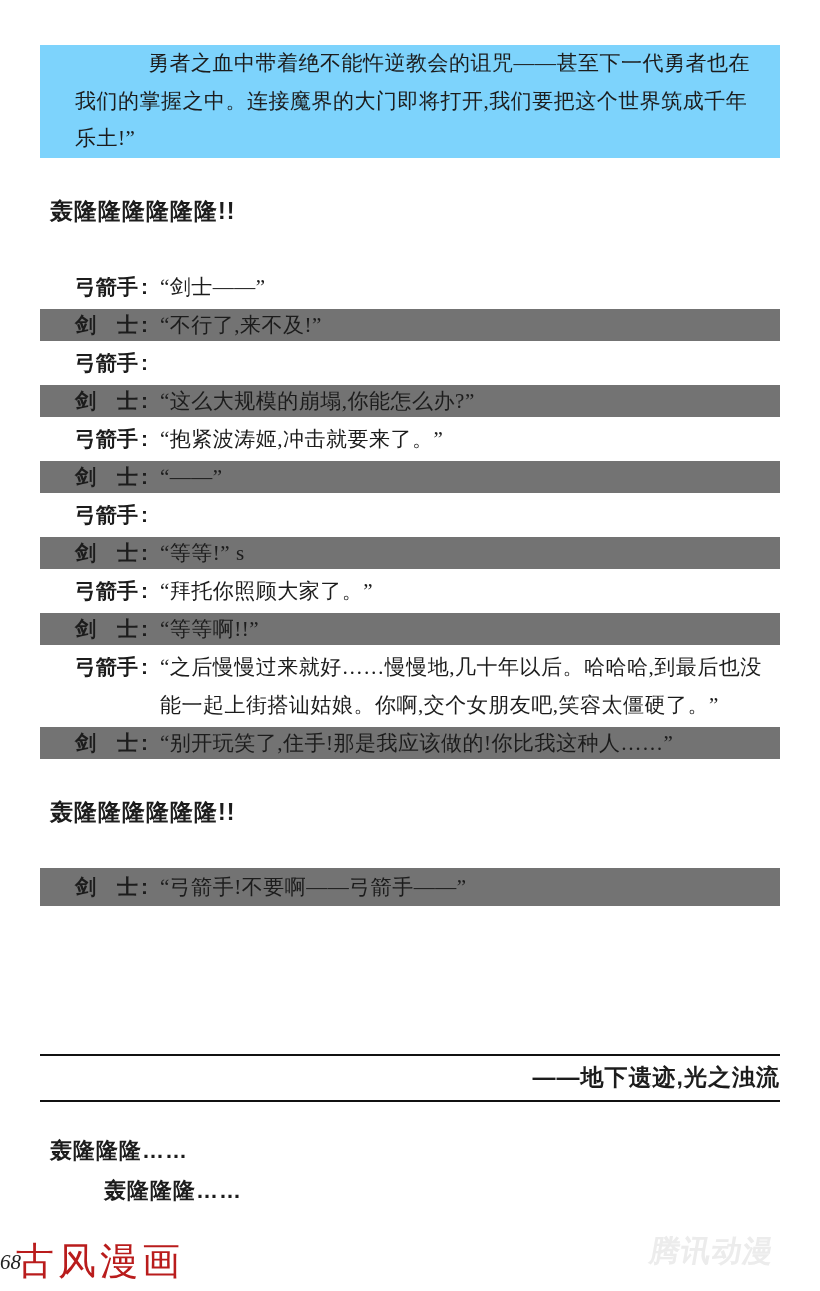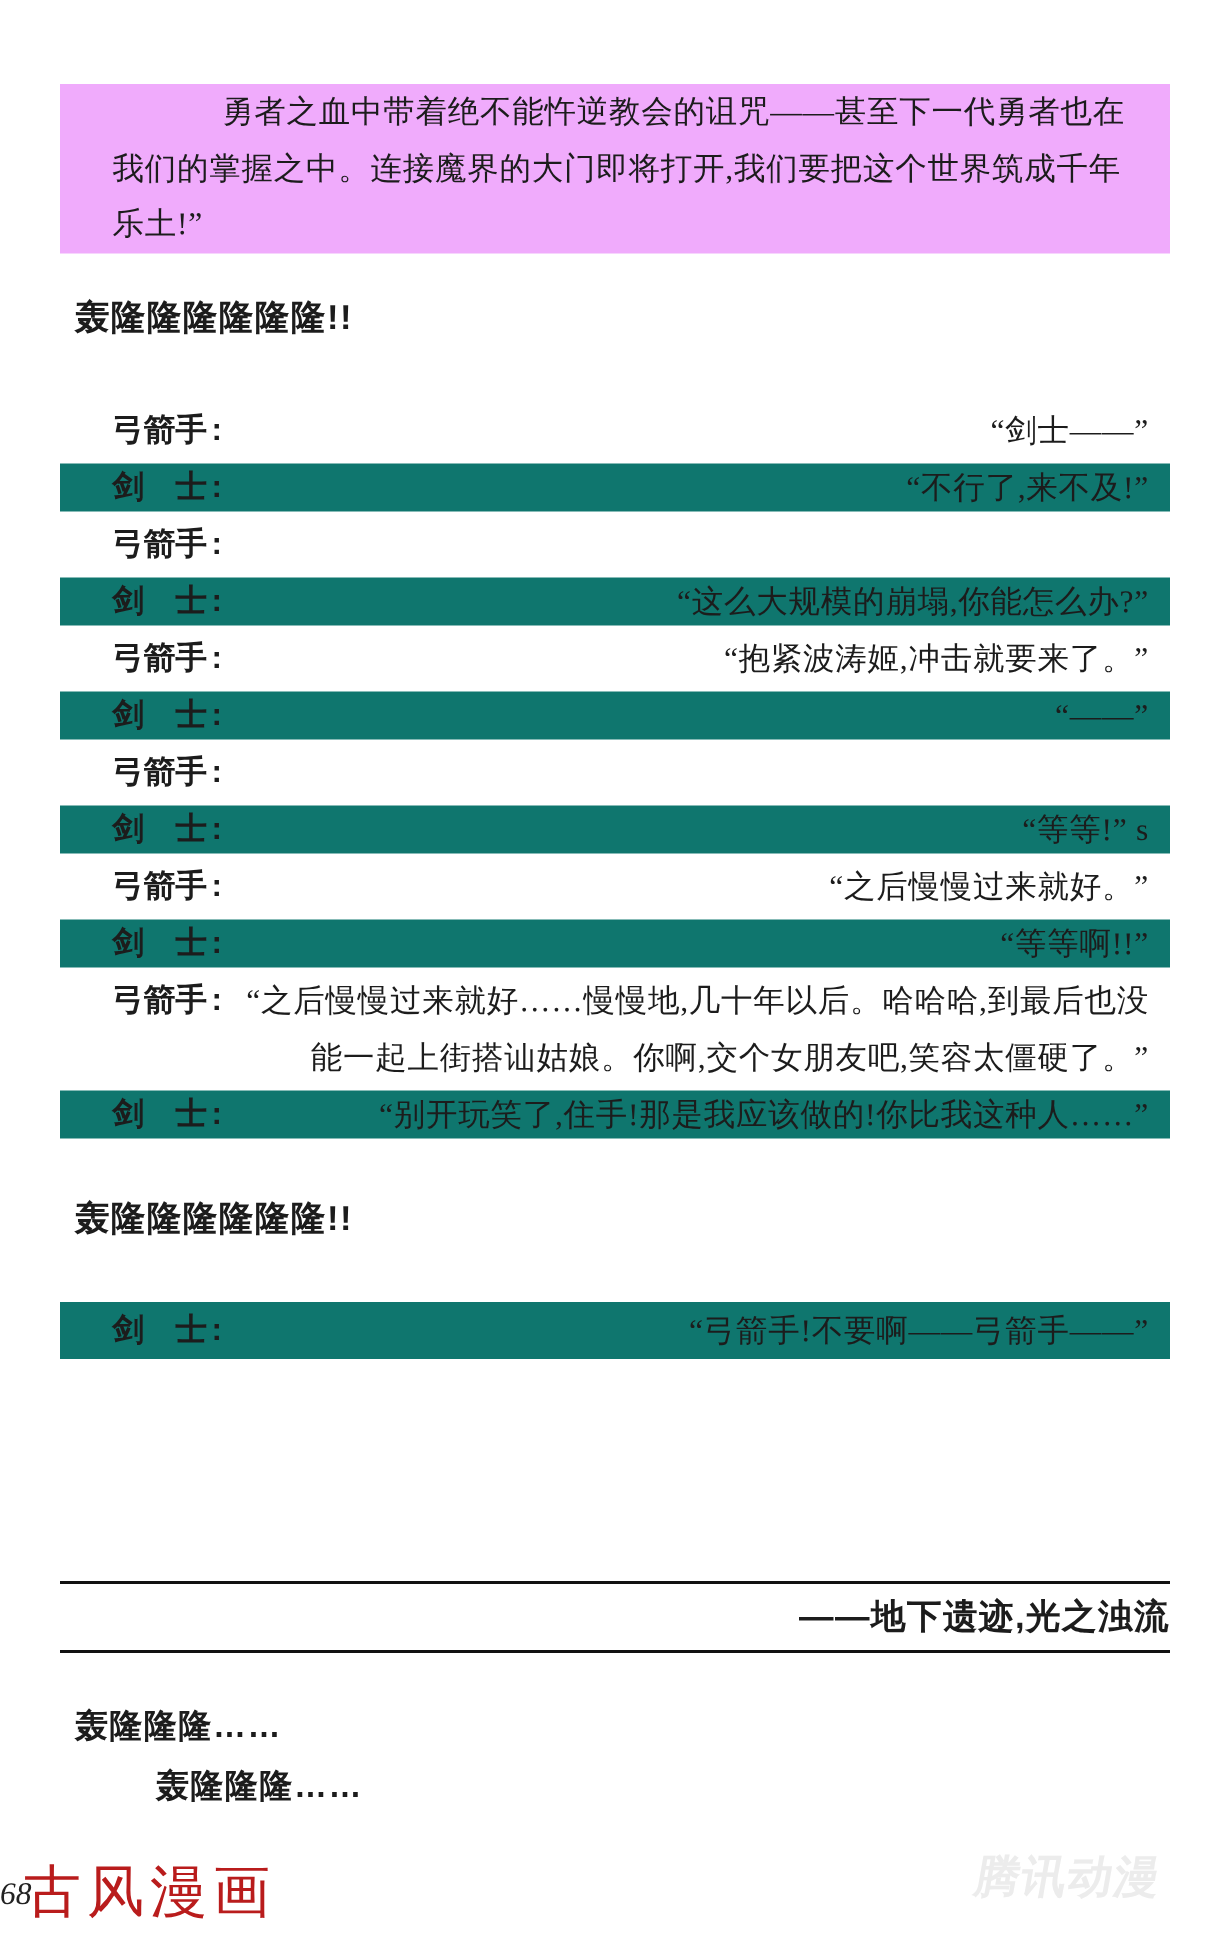--- a/index.html
+++ b/index.html
@@ -1,43 +1,43 @@
 <!DOCTYPE html>
 <html><head>
 <meta charset="utf-8">
 <style>
   html,body{margin:0;padding:0;background:#ffffff;}
   body{width:820px;height:1291px;position:relative;overflow:hidden;
        font-family:"Liberation Sans","DejaVu Sans",sans-serif;color:#1c1c1c;}
   .page{position:absolute;inset:0;background:#fff;}
 
   
-  #intro{position:absolute;top:56px;left:40px;width:740px;background:#f0abfc;box-sizing:border-box;}
+  #intro{position:absolute;top:45px;left:40px;width:740px;background:#7dd3fc;box-sizing:border-box;}
   #intro p{margin:0;padding:0 18px 0 35px;font-family:"Liberation Serif","DejaVu Serif",serif;
            font-size:21px;line-height:37.5px;text-indent:73px;letter-spacing:0.5px;}
 
   
   .sfx{position:absolute;font-weight:800;font-size:23px;letter-spacing:1px;line-height:26px;}
   #sfx-1{top:198px;left:50px;}
   #sfx-2{top:799px;left:50px;}
   #rumble-1{top:1138px;left:50px;font-size:22px;}
   #rumble-2{top:1178px;left:104px;font-size:22px;}
 
   
   .dlg{position:absolute;left:40px;width:740px;}
   #dialogue-list{top:268px;}
   #final-dialogue{top:864px;}
   .drow{display:flex;align-items:flex-start;min-height:38px;line-height:38px;
         padding-left:35px;font-size:21px;box-sizing:border-box;}
-  .drow.shaded{background:#0f766e;box-shadow:inset 0 3px 0 #ffffff, inset 0 -3px 0 #ffffff;}
+  .drow.shaded{background:#737373;box-shadow:inset 0 3px 0 #ffffff, inset 0 -3px 0 #ffffff;}
   .drow.tall{min-height:46px;line-height:46px;box-shadow:inset 0 4px 0 #ffffff, inset 0 -4px 0 #ffffff;}
   .speaker{flex:0 0 66px;font-weight:700;white-space:pre;}
   .colon{font-weight:700;}
   .dtext{flex:1;margin-left:12px;font-family:"Liberation Serif","DejaVu Serif",serif;
-         letter-spacing:0.5px;padding-right:14px;text-align:right;}
+         letter-spacing:0.5px;padding-right:14px;}
 
   
   #section{position:absolute;top:1054px;left:40px;width:740px;border-top:2px solid #111;
            border-bottom:2px solid #111;padding:7px 0 8px;text-align:right;box-sizing:border-box;}
   #section h2{margin:0;font-size:23px;line-height:29px;font-weight:800;letter-spacing:1px;}
 
   
   #brand{position:absolute;left:16px;top:1236px;font-family:"Liberation Serif","DejaVu Serif",serif;
          font-size:38px;color:#b91c1c;letter-spacing:4px;}
   #pagenum{position:absolute;left:0;right:0;top:1250px;text-align:left;
@@ -91,21 +91,21 @@
         <span class="colon">:</span>
       </div>
       <div class="drow shaded">
         <span class="speaker">剑　士</span>
         <span class="colon">:</span>
         <span class="dtext">“等等!” s</span>
       </div>
       <div class="drow">
         <span class="speaker">弓箭手</span>
         <span class="colon">:</span>
-        <span class="dtext">“之后慢慢过来就好。”</span>
+        <span class="dtext">“拜托你照顾大家了。”</span>
       </div>
       <div class="drow shaded">
         <span class="speaker">剑　士</span>
         <span class="colon">:</span>
         <span class="dtext">“等等啊!!”</span>
       </div>
       <div class="drow">
         <span class="speaker">弓箭手</span>
         <span class="colon">:</span>
         <span class="dtext">“之后慢慢过来就好……慢慢地,几十年以后。哈哈哈,到最后也没能一起上街搭讪姑娘。你啊,交个女朋友吧,笑容太僵硬了。”</span>

